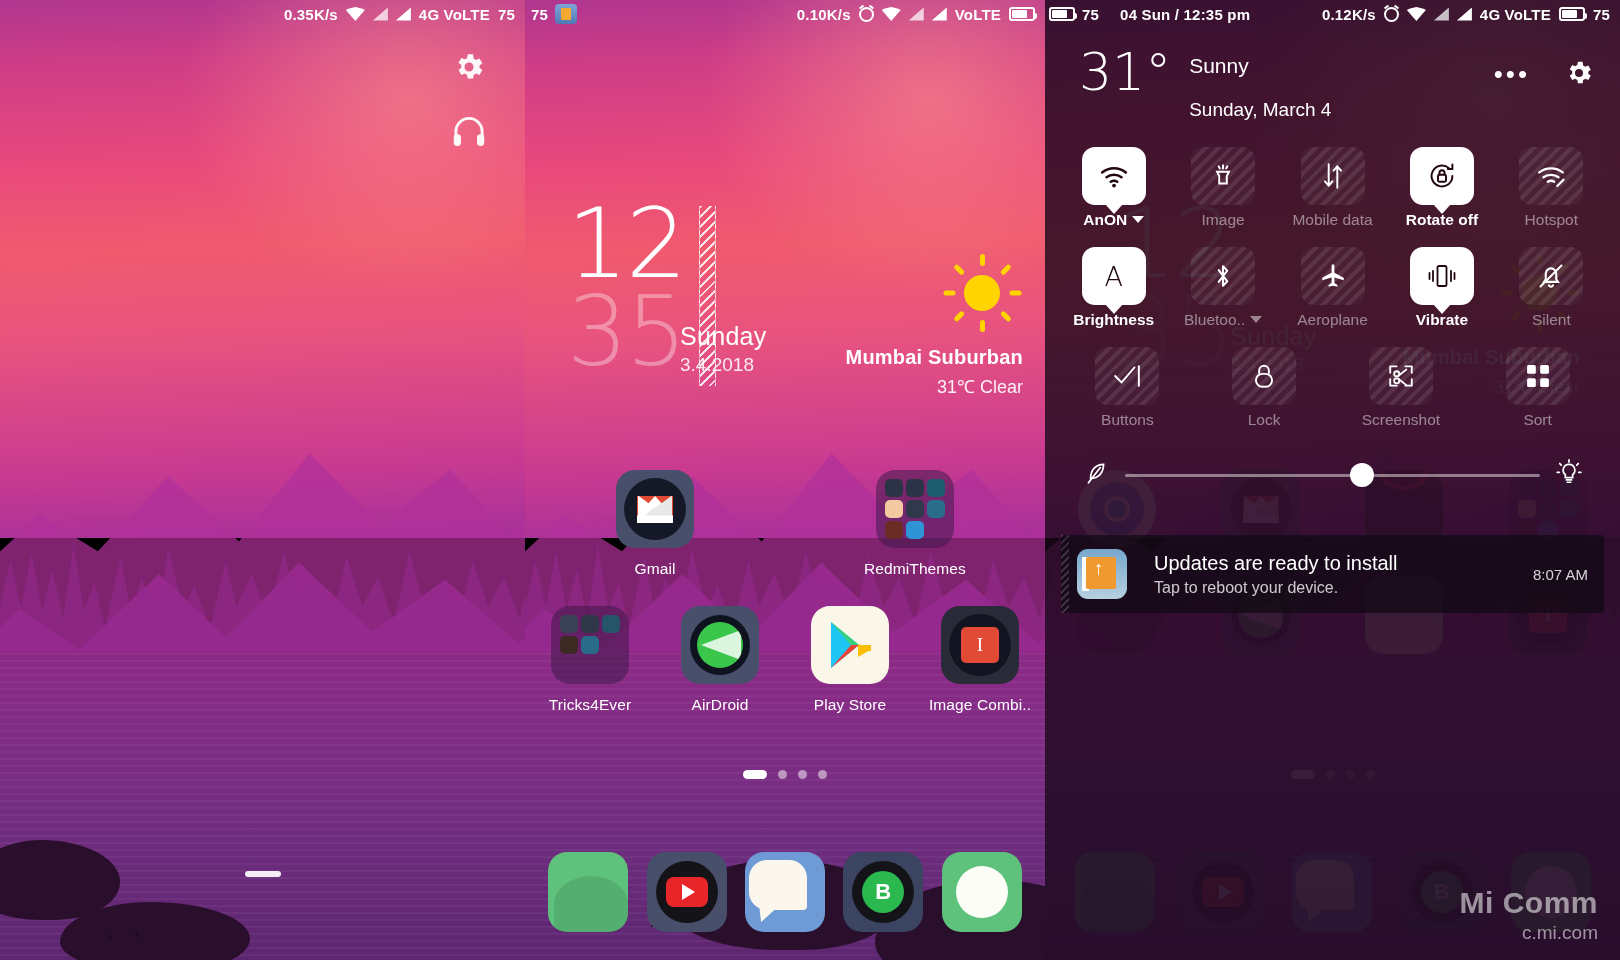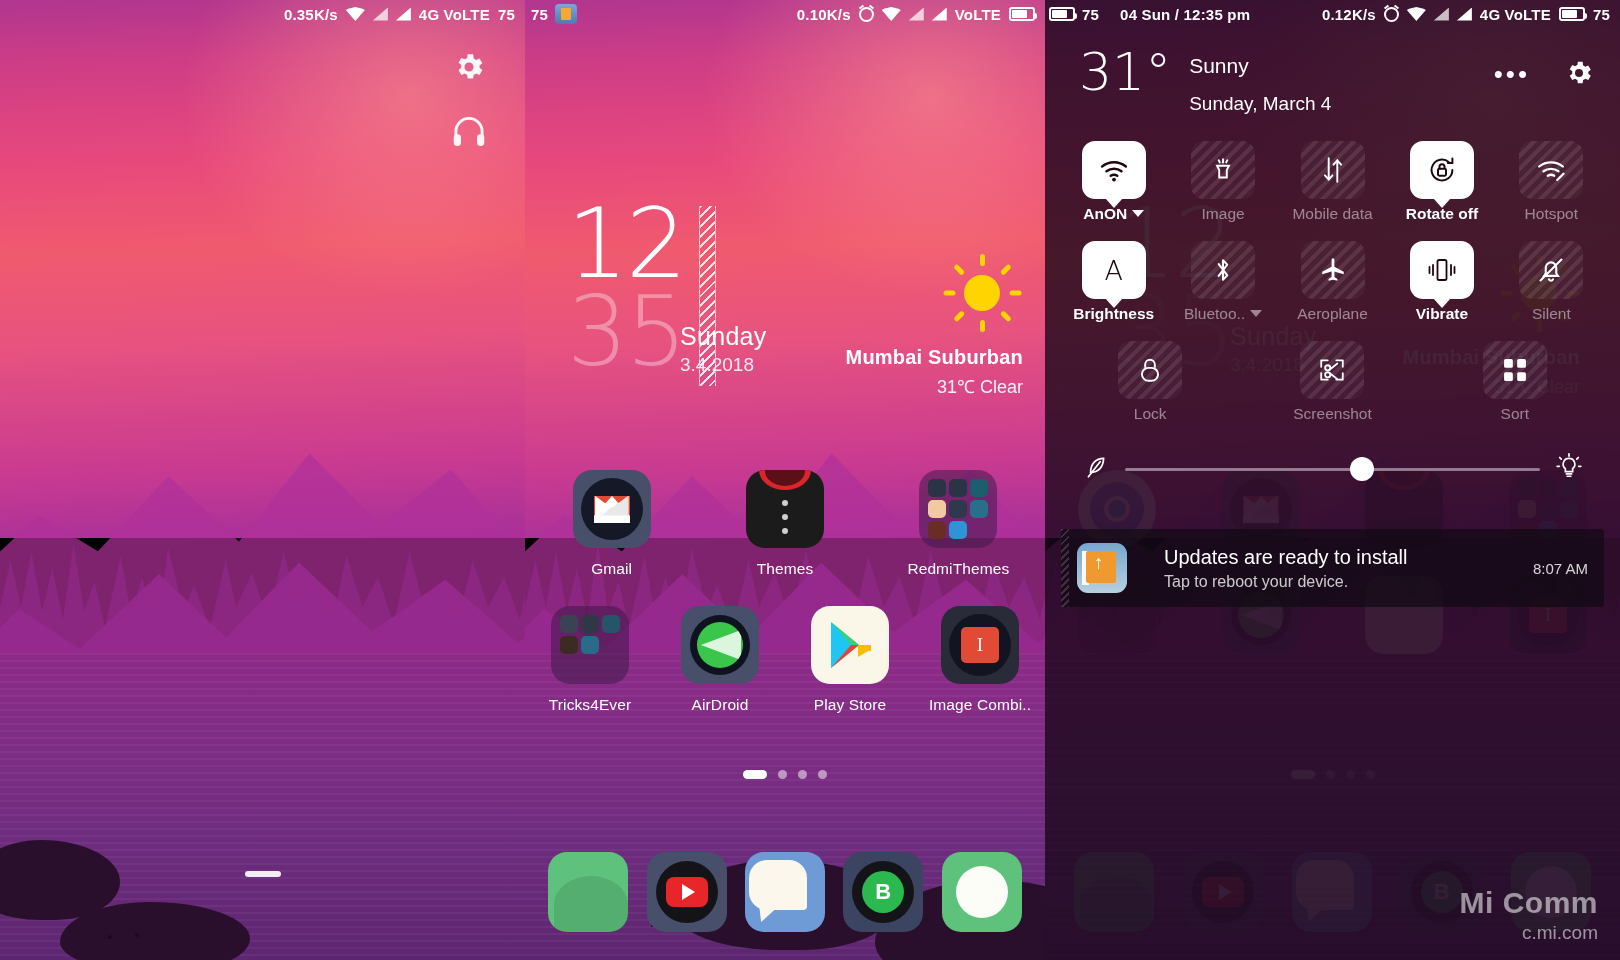--- a/index.html
+++ b/index.html
@@ -158,21 +158,21 @@
   .d-wa2{ background:#5ec27c; display:flex;align-items:center;justify-content:center;}
   .d-wa2 .w{width:52px;height:52px;border-radius:50%;background:#fbfdf6;}
 
   
   #panel3 .overlay { position:absolute; inset:0; background:rgba(26,8,26,.80); z-index:10;}
   .qs { position:absolute; inset:0; z-index:25; color:#fff; padding:0 0; }
   .qs-head { display:flex; align-items:flex-start; padding:46px 26px 0 34px; }
   .qs-temp { font-size:52px; font-weight:300; line-height:1; font-family:"DejaVu Sans",sans-serif;}
   .qs-wmeta { margin-left:18px; padding-top:8px; }
   .qs-cond { font-size:21px; font-weight:300; }
-  .qs-wdate { font-size:19px; font-weight:300; margin-top:15px; }
+  .qs-wdate { font-size:19px; font-weight:300; margin-top:21px; }
   .qs-acts { margin-left:auto; display:flex; align-items:center; gap:34px; padding-top:12px; }
   .qs-dots { letter-spacing:3px; font-size:26px; line-height:.6; }
 
   .tiles { margin-top:26px; padding:0 14px; }
   .trow { display:flex; margin-bottom:18px; }
   .tile { flex:1; display:flex; flex-direction:column; align-items:center; }
   .tbox { width:64px; height:58px; border-radius:13px; display:flex; align-items:center; justify-content:center; position:relative; }
   .tbox.on { background:#fff; }
   .tbox.on::after { content:""; position:absolute; left:50%; transform:translateX(-50%); bottom:-9px;
      width:0;height:0;border-left:9px solid transparent;border-right:9px solid transparent;border-top:10px solid #fff;}
@@ -187,21 +187,21 @@
   .thumb { position:absolute; top:50%; width:24px;height:24px;border-radius:50%;background:#fff; transform:translate(-50%,-50%); }
 
   .notif { margin:44px 16px 0 16px; background:rgba(16,10,20,.72); border-radius:4px;
      display:flex; align-items:center; padding:14px 16px; position:relative;}
   .notif::before{content:"";position:absolute;left:0;top:0;bottom:0;width:8px;
      background:repeating-linear-gradient(135deg, rgba(255,255,255,.16) 0 2px, rgba(255,255,255,0) 2px 5px);}
   .n-ico { width:50px;height:50px;border-radius:11px;background:linear-gradient(#76a8cd,#b7cfe0); position:relative; overflow:hidden; flex:0 0 auto;}
   .n-ico .pg{position:absolute;left:9px;top:8px;width:30px;height:32px;background:#f0992f;border-radius:2px;}
   .n-ico .pg::after{content:"↑";position:absolute;left:8px;top:2px;color:#fff;font-size:19px;line-height:1;}
   .n-ico .wh{position:absolute;left:5px;top:8px;width:7px;height:34px;background:#fbfbfb;}
-  .n-txt { margin-left:37px; flex:1; }
+  .n-txt { margin-left:27px; flex:1; }
   .n-title { font-size:20px; color:#fff; }
   .n-sub { font-size:16px; color:rgba(255,255,255,.78); margin-top:4px; }
   .n-time { font-size:15px; color:rgba(255,255,255,.82); margin-left:10px; }
 
   .watermark { position:absolute; right:22px; bottom:16px; text-align:right; z-index:60; color:rgba(255,255,255,.55);}
   .wm1{font-size:30px; font-weight:bold; letter-spacing:.5px;}
   .wm2{font-size:19px; margin-top:2px;}
 </style>
 </head>
 <body>
@@ -317,30 +317,20 @@
       <div class="row">
         <div class="cell">
           <div class="icon-box ic-gmail">
               <div class="dot">
                 <div class="env"></div>
               </div>
             </div>
           <div class="lbl">Gmail</div>
         </div>
         <div class="cell">
-          <div class="icon-box ic-themes">
-            <div class="collar"></div>
-              <div class="neck"></div>
-            <div class="btn" style="top:30px"></div>
-              <div class="btn" style="top:44px"></div>
-              <div class="btn" style="top:58px"></div>
-          </div>
-          <div class="lbl">Themes</div>
-        </div>
-        <div class="cell">
           <div class="icon-box folder">
             <span style="background:#2b3346"></span>
               <span style="background:#2b3346"></span>
               <span style="background:#1d5e6e"></span>
             <span style="background:#f2c9a0"></span>
               <span style="background:#30384c"></span>
               <span style="background:#2a6e8c"></span>
             <span style="background:#6a2d26"></span>
               <span style="background:#2e94d6"></span>
               <span></span>
@@ -700,20 +690,29 @@
                 <path d="M6 17h12l-1.5-2.2V10a4.5 4.5 0 00-9 0v4.8L6 17z"></path>
                 <path d="M10.3 20a1.8 1.8 0 003.4 0"></path>
                   <path d="M3 21L21 3"></path>
               </svg>
             </div>
             <div class="tlabel off">Silent</div>
           </div>
         </div>
 
         <div class="trow">
+          <div class="tile">
+            <div class="tbox off">
+              <svg width="28" height="24" viewBox="0 0 26 22" fill="none" stroke="#fff" stroke-width="1.8" stroke-linecap="round" stroke-linejoin="round">
+                <path d="M2 11l6 6L20 3"></path>
+                  <path d="M24 2v18"></path>
+              </svg>
+            </div>
+            <div class="tlabel off">Buttons</div>
+          </div>
           <div class="tile">
             <div class="tbox off">
               <svg width="24" height="28" viewBox="0 0 22 26" fill="none" stroke="#fff" stroke-width="1.8">
                 <rect x="3.5" y="11" width="15" height="12" rx="6"></rect>
                   <path d="M6.5 11V8a4.5 4.5 0 019 0v3"></path>
               </svg>
             </div>
             <div class="tlabel off">Lock</div>
           </div>
           <div class="tile">

